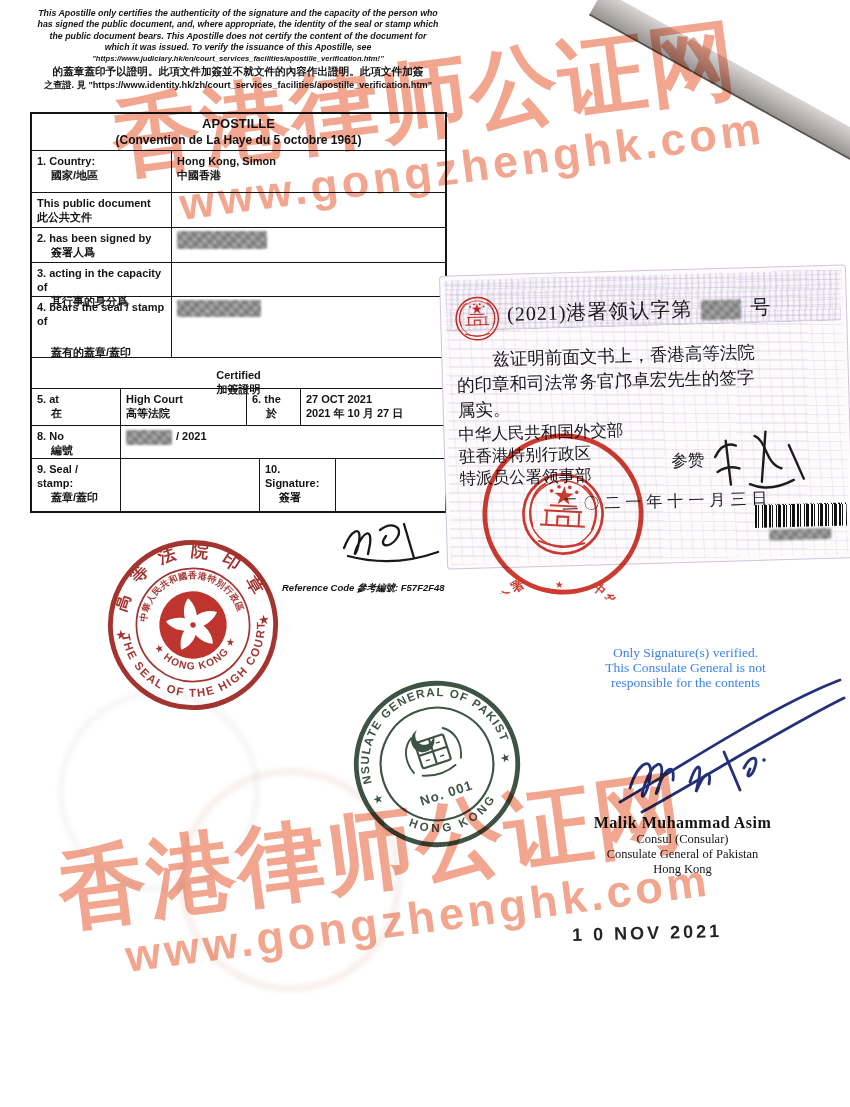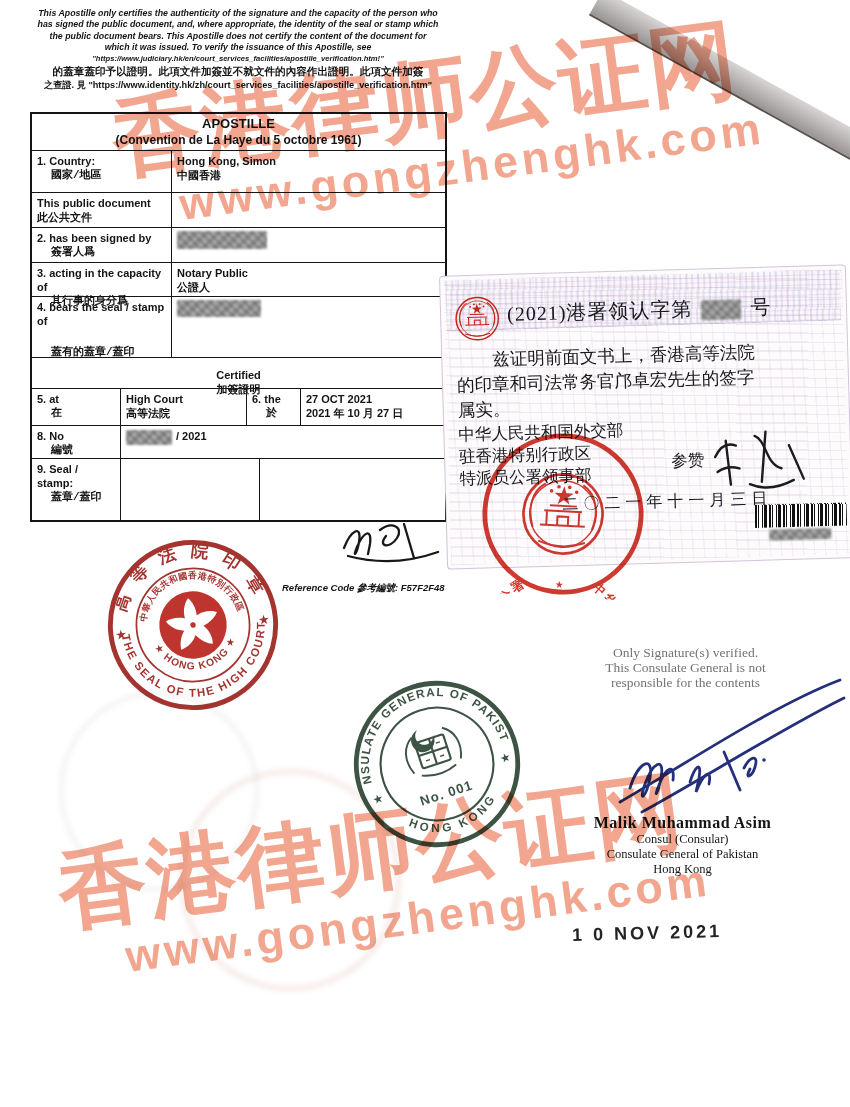--- a/index.html
+++ b/index.html
@@ -24,21 +24,21 @@
   
   .apo-table{position:absolute;left:30px;top:112px;width:413px;border:2px solid #151515;
     font-size:11px;font-weight:bold;line-height:1.28;z-index:1;background:transparent;}
   .trow{display:flex;border-top:1.6px solid #151515;box-sizing:border-box;position:relative;}
   .trow.first{border-top:none;}
   .cell{padding:3px 5px;box-sizing:border-box;}
   .rt{border-right:1.6px solid #151515;}
   .w-up{width:140px;flex:none;}
   .w-lo{width:89px;flex:none;}
   .grow{flex:1;}
-  .zh-line{padding-left:14px;font-family:Liberation Mono, monospace;}
+  .zh-line{padding-left:14px;}
   .title-row{display:block;text-align:center;padding:2px 0;}
   .apo-title{font-size:13px;font-weight:bold;}
   .apo-sub{font-size:12px;font-weight:bold;}
   .cert-row{display:block;text-align:center;padding:10px 0;}
 
   .redact{display:inline-block;vertical-align:middle;border-radius:1px;
     background:repeating-linear-gradient(45deg,#c9c9c9 0 3px,#a9a9a9 3px 6px),
                repeating-linear-gradient(-45deg,#d6d6d6 0 4px,#b5b5b5 4px 8px);
     background-blend-mode:multiply;filter:blur(1px);}
 
@@ -66,21 +66,21 @@
   .emblem-sm{position:absolute;left:12px;top:18px;width:48px;height:50px;}
 
   
   .seal{position:absolute;mix-blend-mode:multiply;z-index:4;pointer-events:none;}
   .hc-seal{left:106px;top:538px;width:174px;height:174px;opacity:.92;transform:rotate(-6deg);}
   .mfa-seal{left:480px;top:431px;width:166px;height:166px;opacity:.93;transform:rotate(3deg);}
   .pk-stamp{left:352px;top:679px;width:170px;height:170px;opacity:.92;}
 
   
   .note-block{left:583px;top:645px;width:205px;text-align:center;z-index:1;
-    font-family:"Liberation Serif","DejaVu Serif",serif;font-size:13.5px;line-height:1.12;color:#737373;}
+    font-family:"Liberation Serif","DejaVu Serif",serif;font-size:13.5px;line-height:1.12;color:#3b82f6;}
   .sig-blue{left:612px;top:670px;width:235px;height:150px;z-index:2;}
   .name-block{left:570px;top:814px;width:225px;text-align:center;z-index:1;
     font-family:"Liberation Serif","DejaVu Serif",serif;color:#151515;}
   .name-block .nm{font-size:16px;font-weight:bold;letter-spacing:.5px;}
   .name-block .ln{font-size:12.5px;line-height:1.18;}
   .date-stamp{left:572px;top:923px;font-size:18px;font-weight:bold;letter-spacing:3px;color:#232323;
     transform:rotate(-1.5deg);z-index:1;white-space:nowrap;}
 
   
   .wm{position:absolute;color:#f0977b;font-weight:bold;transform:rotate(-7.5deg);transform-origin:0 50%;
@@ -160,24 +160,20 @@
       <div class="cell grow">
         <span class="redact" style="width:90px;height:18px;"></span>
       </div>
     </div>
 
     <div class="trow" style="height:34px">
       <div class="cell rt w-up">
         <div><span>3.</span> <span>acting in the capacity of</span></div>
         <div class="zh-line">其行事的身分爲</div>
       </div>
-      <div class="cell grow">
-        <div>Notary Public</div>
-        <div>公證人</div>
-      </div>
     </div>
 
     <div class="trow" style="height:61px">
       <div class="cell rt w-up">
         <div><span>4.</span> <span>bears the seal / stamp of</span></div>
         <div class="zh-line" style="margin-top:17px">蓋有的蓋章/蓋印</div>
       </div>
       <div class="cell grow">
         <span class="redact" style="width:84px;height:17px;"></span>
       </div>
@@ -211,26 +207,30 @@
     <div class="trow" style="height:33px">
       <div class="cell rt w-lo">
         <div><span>8.</span> <span>No</span></div>
         <div class="zh-line">編號</div>
       </div>
       <div class="cell grow">
         <span class="redact" style="width:46px;height:15px;margin-right:4px;"></span><span>/ 2021</span>
       </div>
     </div>
 
-    <div class="trow" style="height:62px">
+    <div class="trow" style="height:53px">
       <div class="cell rt w-lo">
         <div><span>9.</span> <span>Seal / stamp:</span></div>
         <div class="zh-line">蓋章/蓋印</div>
       </div>
       <div class="cell rt" style="width:139px;flex:none"></div>
+      <div class="cell rt" style="width:76px;flex:none">
+        <div><span>10.</span> <span>Signature:</span></div>
+        <div class="zh-line">簽署</div>
+      </div>
       <div class="cell grow"></div>
     </div>
   </div>
 
   <svg class="abs" style="left:338px;top:514px;z-index:2" width="105" height="54" viewBox="0 0 105 54">
     <g fill="none" stroke="#181818" stroke-width="2.3" stroke-linecap="round">
       <path d="M6,34 c7,-18 18,-24 15,-6 c-2,12 -7,17 -2,5 c7,-16 15,-19 13,-3 l-2,10"></path>
       <path d="M42,16 c12,-9 24,-3 17,8 c-7,11 -20,9 -11,-2"></path>
       <path d="M66,10 l10,34"></path>
       <path d="M10,42 q45,12 90,-4"></path>

